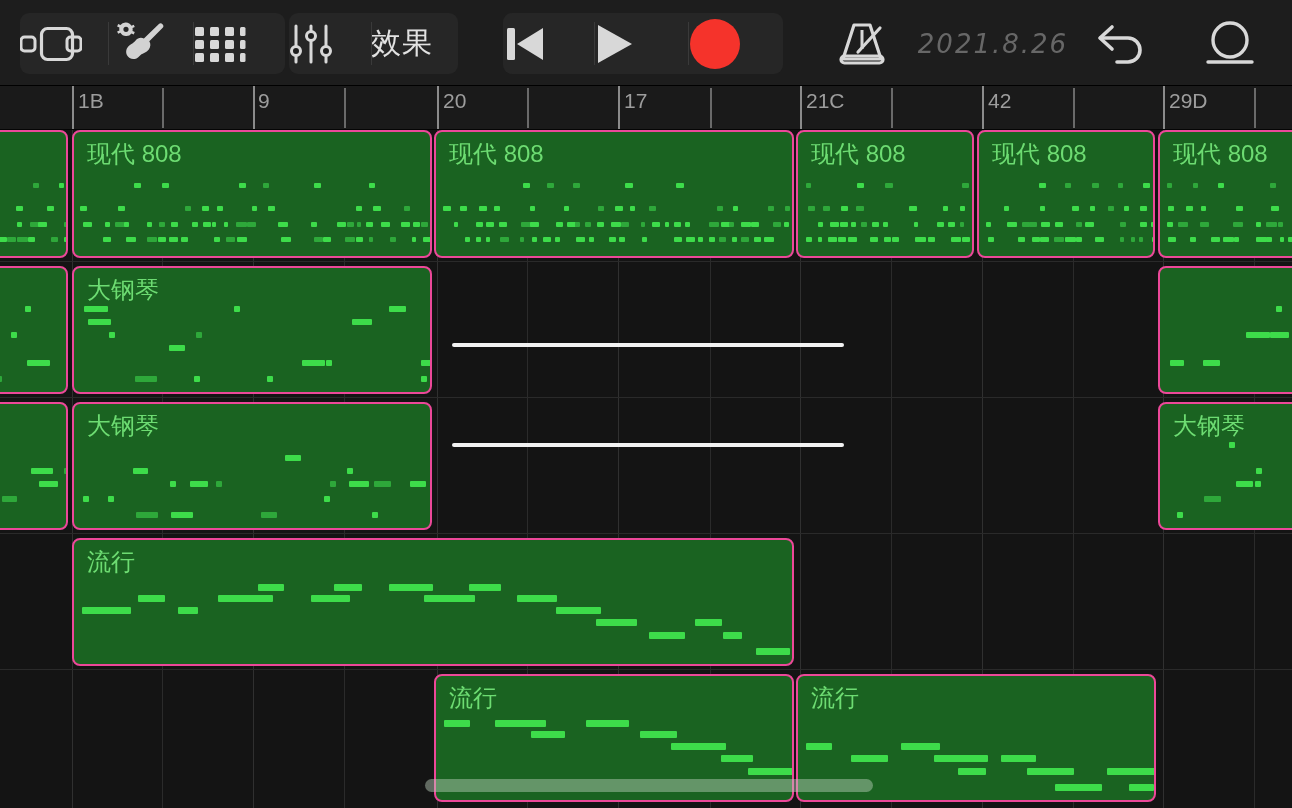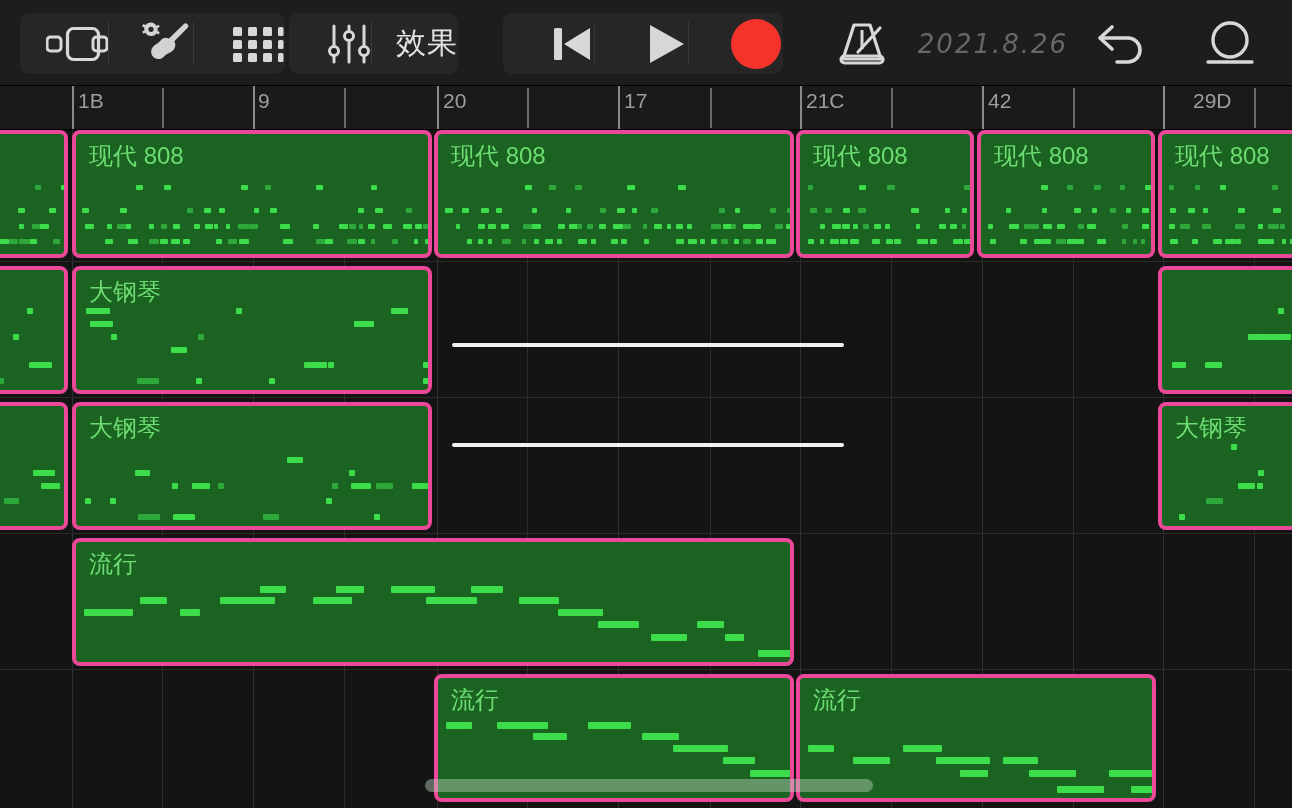--- a/index.html
+++ b/index.html
@@ -15,21 +15,21 @@
     position:absolute; left:0; top:0; width:1292px; height:86px;
     background:#1d1d1d;
     border-bottom:1px solid #000;
   }
   .tb-group{
     position:absolute; top:13px; height:61px;
     background:#262626; border-radius:9px;
     display:flex; align-items:center;
   }
   .tb-btn{
-    height:61px; display:flex; align-items:center; justify-content:flex-end;
+    height:61px; display:flex; align-items:center; justify-content:flex-start;
     position:relative;
   }
   .tb-btn + .tb-btn::before{
     content:""; position:absolute; left:0; top:9px; bottom:9px; width:1px;
     background:#3a3a3a;
   }
   .tb-plain{
     position:absolute; top:13px; height:61px;
     display:flex; align-items:center; justify-content:center;
   }
@@ -62,21 +62,21 @@
     position:absolute; left:0; top:130px; width:1292px; height:678px;
     background:#141414; overflow:hidden;
   }
   .gridline{ position:absolute; top:0; bottom:0; width:1px; background:#2b2b2b; }
   .gridline.bar{ background:#303030; }
   .trackline{ position:absolute; left:0; width:1292px; height:1px; background:#2a2a2a; }
 
   .region{
     position:absolute; border-radius:8px;
     background:#1a6321;
-    border:4px solid #ec4899;
+    border:2px solid #ec4899;
     overflow:hidden;
   }
   .region .rlabeltxt{
     position:absolute; left:13px; top:8px;
     color:#6ddc72; font-size:24px; line-height:28px;
     white-space:nowrap; pointer-events:none;
   }
   .note{ position:absolute; background:#3ddc4a; border-radius:1px; }
   .note.dim{ background:#2ea83a; }
 
@@ -220,21 +220,21 @@
       <div class="rtick minor" style="left: 710px;"></div>
       <div class="rtick minor" style="left: 891px;"></div>
       <div class="rtick minor" style="left: 1073px;"></div>
       <div class="rtick minor" style="left: 1254px;"></div>
       <div class="rlabel" style="left: 78px;">1B</div>
       <div class="rlabel" style="left: 258px;">9</div>
       <div class="rlabel" style="left: 443px;">20</div>
       <div class="rlabel" style="left: 624px;">17</div>
       <div class="rlabel" style="left: 806px;">21C</div>
       <div class="rlabel" style="left: 988px;">42</div>
-      <div class="rlabel" style="left: 1169px; margin-left: 24px;">29D</div>
+      <div class="rlabel" style="left: 1169px;">29D</div>
     </div>
 
   <div class="tracks" id="tracks">
 
   <div class="gridline bar" style="left: 72px;"></div>
       <div class="gridline bar" style="left: 253px;"></div>
       <div class="gridline bar" style="left: 437px;"></div>
       <div class="gridline bar" style="left: 618px;"></div>
       <div class="gridline bar" style="left: 800px;"></div>
       <div class="gridline bar" style="left: 982px;"></div>

